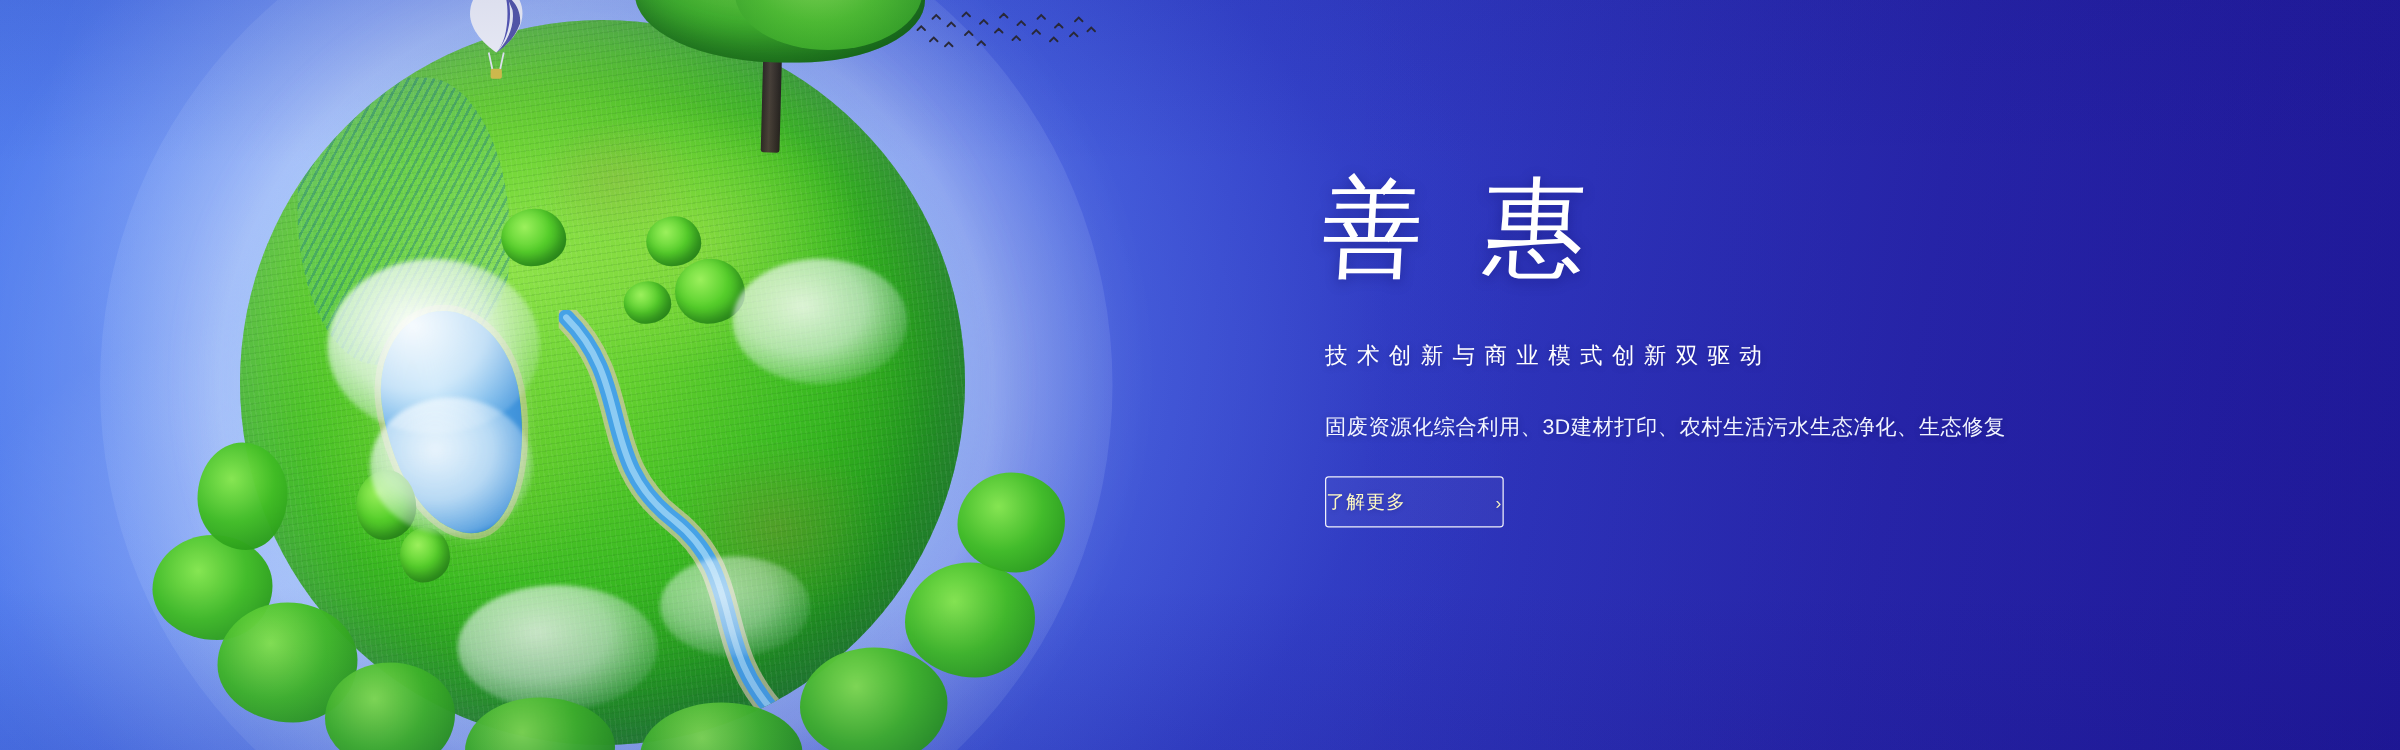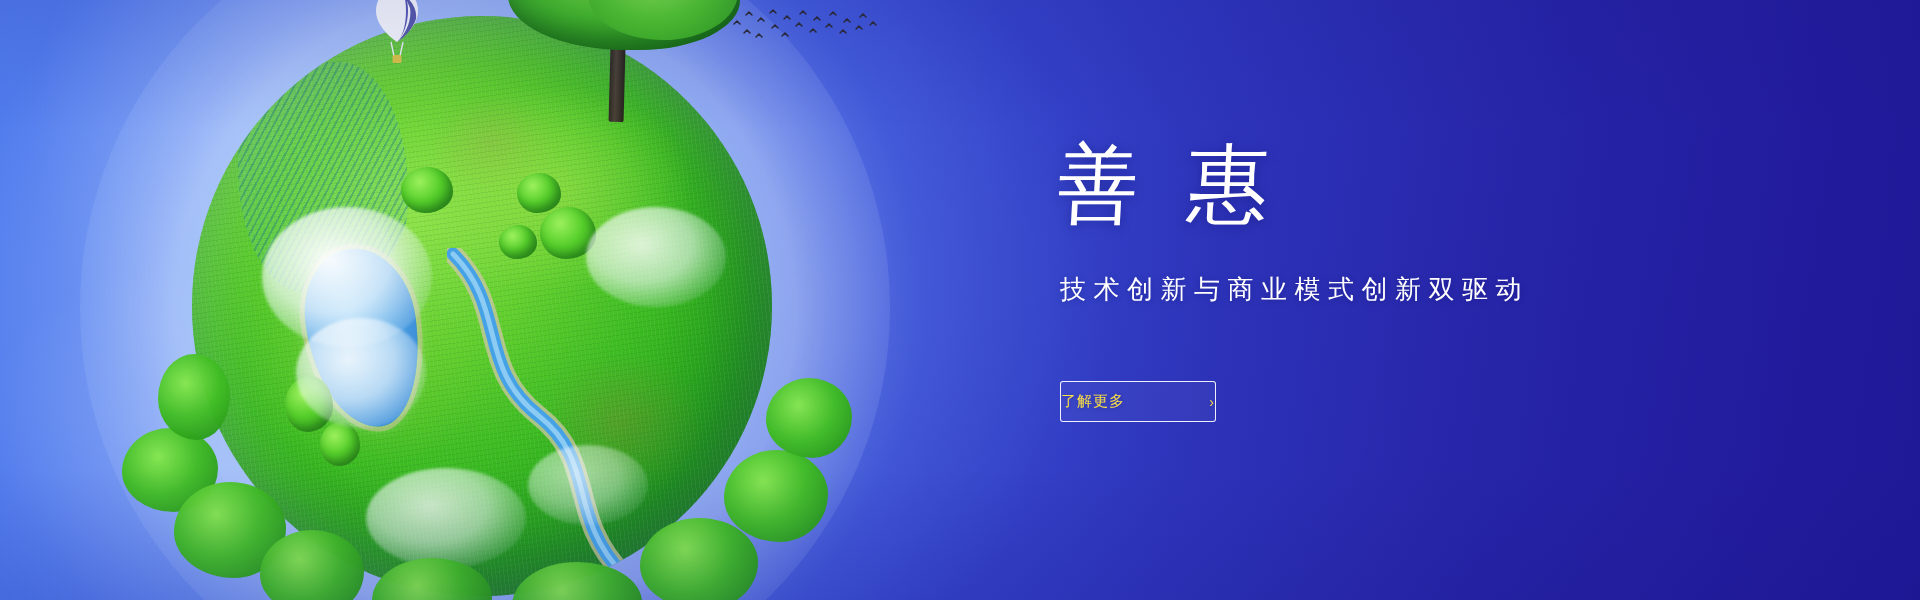--- a/index.html
+++ b/index.html
@@ -256,46 +256,46 @@
     font-size: 37px;
     line-height: 1;
     letter-spacing: 7px;
     padding-bottom: 9px;
     text-shadow: 0 2px 8px rgba(10,10,80,0.32);
   }
 
   .subtitle {
     position: absolute;
     left: 2px; top: 272px;
-    font-size: 26px;
+    font-size: 18px;
     letter-spacing: 7.5px;
     color: #ffffff;
     white-space: nowrap;
     text-shadow: 0 1px 6px rgba(10,10,80,0.30);
   }
 
   .description {
     position: absolute;
     left: 2px; top: 330px;
     font-size: 17px;
     letter-spacing: 0.4px;
     color: #f2f5ff;
     white-space: nowrap;
     text-shadow: 0 1px 5px rgba(10,10,80,0.30);
   }
 
   .more-btn {
     position: absolute;
     left: 2px; top: 381px;
-    width: 156px; height: 41px;
+    width: 143px; height: 41px;
     box-sizing: border-box;
     border: 1px solid rgba(255,255,255,0.92);
     border-radius: 3px;
     background: rgba(255,255,255,0.04);
-    color: #fde047;
+    color: #fef9c3;
     font-size: 15px;
     letter-spacing: 1px;
     display: flex;
     align-items: center;
     justify-content: space-between;
     cursor: pointer;
     text-shadow: 0 1px 4px rgba(10,10,80,0.28);
   }
   .more-btn .chev { margin-left: 9px; font-size: 14px; opacity: 0.95; }
 </style>
@@ -394,20 +394,21 @@
       <span class="hl-phrase">
         <span class="hl-big">善</span>
       </span>
       <span class="hl-phrase">
         <span class="hl-big">惠</span>
       </span>
     </div>
 
     <div class="subtitle">技术创新与商业模式创新双驱动</div>
 
+    <div class="description">固废资源化综合利用、3D建材打印、农村生活污水生态净化、生态修复</div>
 
     <div class="more-btn">
       <span>了解更多</span>
       <span class="chev">›</span>
     </div>
 
   </div>
 </div>
 
 </body></html>

